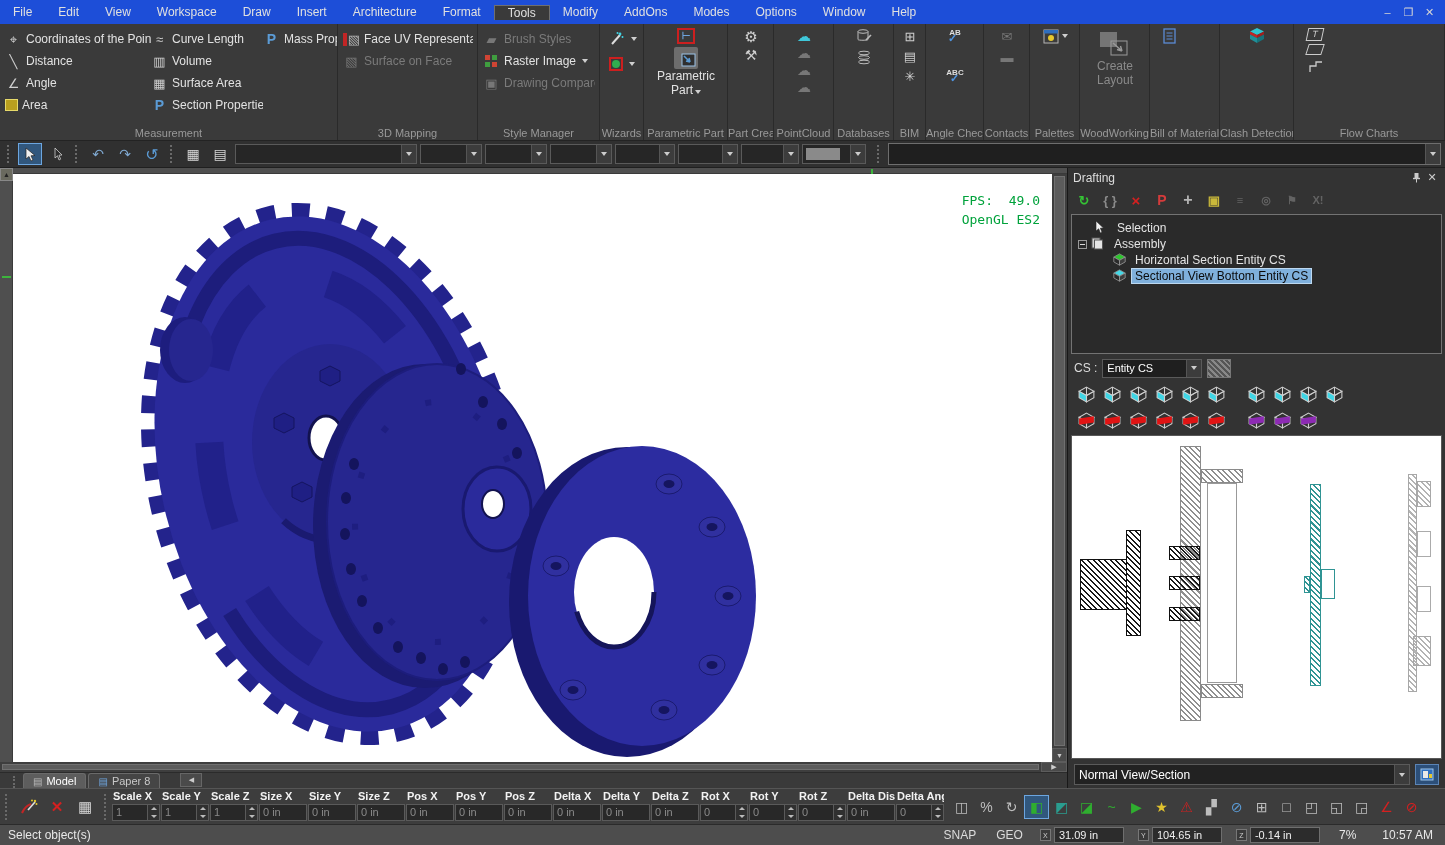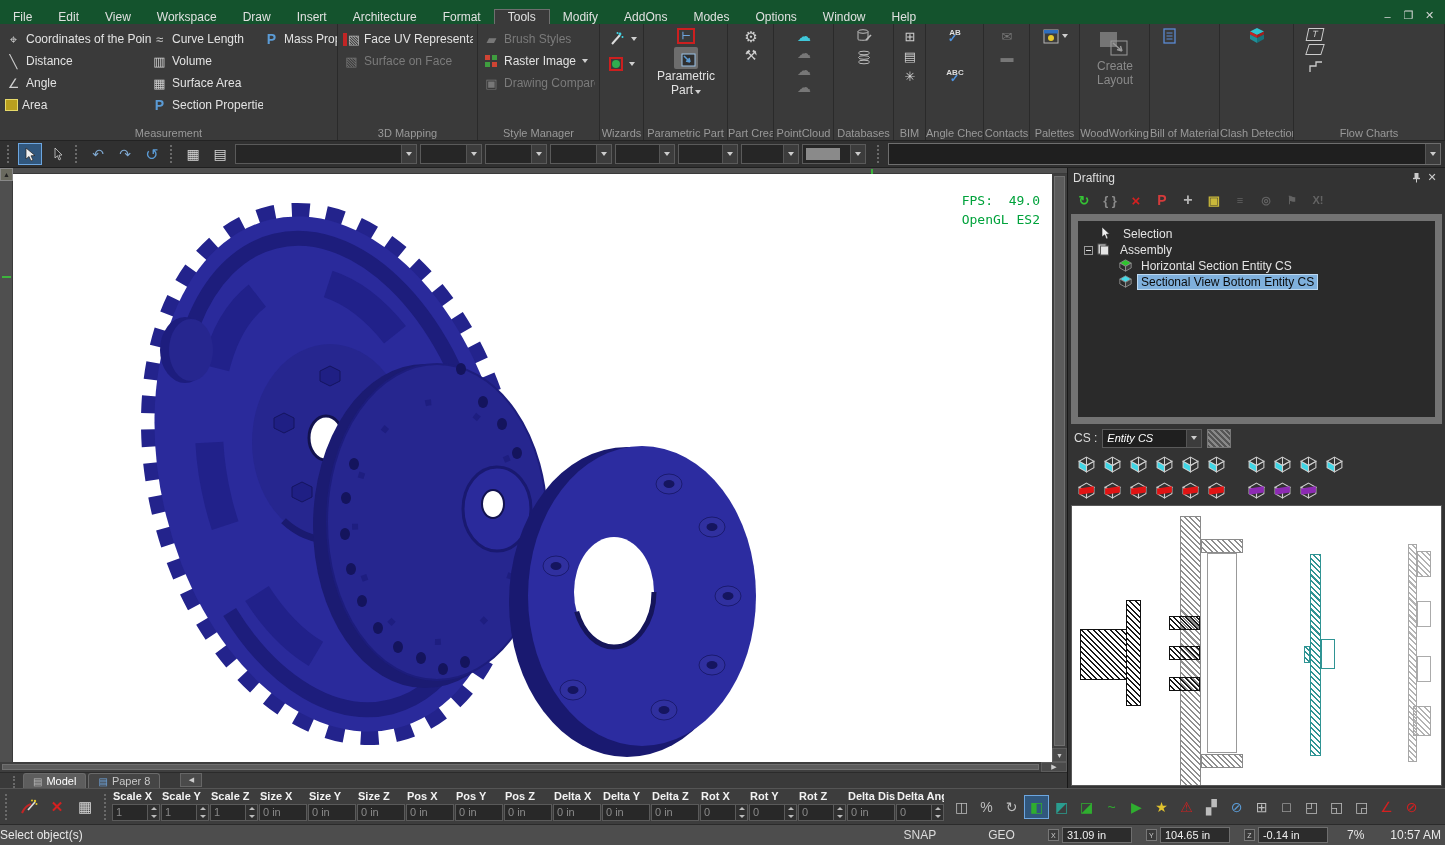--- a/index.html
+++ b/index.html
@@ -1,19 +1,19 @@
 <!DOCTYPE html>
 <html><head>
 <meta charset="utf-8">
 <style>
 *{margin:0;padding:0;box-sizing:border-box;}
 html,body{width:1445px;height:845px;overflow:hidden;background:#2e2e2e;
   font-family:"Liberation Sans",sans-serif;color:#e2e2e2;}
 
-.menubar{height:24px;background:#14532d;display:flex;align-items:flex-end;font-size:12px;color:#e0e0e0;}
+.menubar{height:24px;background:#1d4ed8;display:flex;align-items:center;font-size:12px;color:#e0e0e0;}
 .menu-item{padding:0 13px;display:flex;align-items:center;cursor:default;}
 .menu-item.active{background:#3a3a3a;border:1px solid #6f6f6f;border-bottom:none;}
 .win-controls{margin-left:auto;display:flex;align-items:center;padding-right:5px;color:#d5d5d5;}
 .win-btn{width:21px;height:17px;display:flex;align-items:center;justify-content:center;font-size:11px;}
 
 .ribbon{height:117px;background:#3a3a3a;display:flex;border-bottom:1px solid #232323;}
 .rgroup{border-right:1px solid #2a2a2a;position:relative;padding:4px 4px 16px 5px;flex:0 0 auto;}
 .rgroup-label{position:absolute;bottom:1px;left:0;right:0;text-align:center;font-size:11px;color:#999;white-space:nowrap;overflow:hidden;}
 .ritem{display:flex;align-items:center;gap:4px;height:22px;font-size:12px;color:#e2e2e2;white-space:nowrap;cursor:default;overflow:hidden;}
 .ritem.dis{color:#7b7b7b;}
@@ -69,21 +69,21 @@
 .rp-hbtn{width:16px;height:15px;display:flex;align-items:center;justify-content:center;color:#ccc;font-size:11px;}
 .rp-tools{height:26px;display:flex;align-items:center;gap:6px;padding:0 6px;}
 .dt-ic{width:20px;height:19px;display:flex;align-items:center;justify-content:center;font-size:13px;color:#bbb;font-weight:bold;}
 .dt-ic.green{color:#35c235;}
 .dt-ic.red{color:#d42020;font-size:15px;}
 .dt-ic.redp{color:#d43b3b;font-size:14px;}
 .dt-ic.plus{color:#b5b5b5;font-size:16px;}
 .dt-ic.yellowish{color:#c9b83a;}
 .dt-ic.dim{color:#8a8a8a;}
 .dt-ic.dis{color:#636363;font-size:11px;}
-.tree{margin:1px 3px;background:#2a2a2a;border:7px solid #737373;height:210px;padding:5px 4px;overflow:hidden;}
+.tree{margin:1px 3px;background:#2a2a2a;border:1px solid #737373;height:140px;padding:5px 4px;overflow:hidden;}
 .trow{display:flex;align-items:center;height:16px;gap:4px;color:#e4e4e4;white-space:nowrap;}
 .trow .lbl{padding:0 3px;}
 .trow .lbl.selected{background:#7fb0dc;color:#0a0a0a;outline:1px solid #bcd8f0;}
 .exp{width:9px;height:9px;border:1px solid #9a9a9a;background:#2a2a2a;position:relative;flex:0 0 auto;margin-left:2px;}
 .exp::after{content:"";position:absolute;left:1px;right:1px;top:3px;height:1px;background:#ddd;}
 .ind{width:14px;flex:0 0 auto;}
 .cubeic{width:16px;height:14px;flex:0 0 auto;}
 .cubeic svg{display:block;}
 .cyanc{color:#46d8e6;}
 .greenc{color:#2ec52e;}
@@ -124,23 +124,23 @@
 .tspin i.dn::after{border-top:3px solid #bbb;}
 .sico{width:25px;height:24px;display:flex;align-items:center;justify-content:center;font-size:14px;color:#bdbdbd;border:1px solid transparent;}
 .sico.g{color:#bdbdbd;}
 .sico.green{color:#2fae2f;}
 .sico.teal{color:#2a9d8f;}
 .sico.yellow{color:#e0c22e;}
 .sico.red{color:#d42020;}
 .sico.blue{color:#5b9bd5;}
 .sico.sel{background:#31577d;border:1px solid #6ca6e0;}
 
-.sbar{height:21px;background:#4d4d4d;display:flex;align-items:center;font-size:12px;color:#e8e8e8;padding:0 0;border-top:1px solid #2b2b2b;}
+.sbar{height:21px;background:#4d4d4d;display:flex;align-items:center;font-size:12px;color:#e8e8e8;padding:0 8px;border-top:1px solid #2b2b2b;}
 .sbar .sp{flex:1;}
-.slab{margin:0 26px;color:#dcdcdc;}
+.slab{margin:0 10px;color:#dcdcdc;}
 .cfield{display:flex;align-items:center;gap:3px;margin:0 7px;}
 .axbadge{width:11px;height:12px;background:#3a3a3a;border:1px solid #777;font-size:7px;color:#ccc;display:flex;align-items:center;justify-content:center;}
 .cval2{width:70px;height:16px;background:#2c2c2c;border:1px solid #6e6e6e;font-size:11px;color:#f0f0f0;padding:1px 4px;white-space:nowrap;}
 .pct{margin:0 12px;}
 .clock{margin-left:14px;margin-right:4px;}
 svg{overflow:visible;}
 </style>
 </head>
 <body>
 
@@ -708,21 +708,21 @@
                 <polygon points="16,5 9,9 9,15 16,11" fill="#3d3d3d" stroke="#999"></polygon>
               </svg>
             </span>
             <span class="lbl selected">Sectional View Bottom Entity CS</span>
           </div>
         </div>
     </div>
     <div class="csrow">
       <span>CS :</span>
       <div class="combo" style="background:#1f1f1f;">
-          <span class="cval" style="color:#fff;font-style:italic;">Entity CS</span>
+          <span class="cval" style="color:#fff;">Entity CS</span>
           <span class="cbtn">
             <i></i>
           </span>
         </div>
       <span class="hatchbtn"></span>
     </div>
     <div class="cuberow">
 
     <span class="cbtn2 cyan">
           <svg width="19" height="17" viewBox="0 0 18 16">
@@ -891,20 +891,35 @@
       <div class="part h-black" style="left:97px;top:140px;width:31px;height:14px;"></div>
       <div class="part h-black" style="left:97px;top:171px;width:31px;height:14px;"></div>
       <div class="part h-teal" style="left:238px;top:48px;width:11px;height:202px;"></div>
       <div class="part o-teal" style="left:249px;top:133px;width:14px;height:30px;"></div>
       <div class="part h-teal" style="left:232px;top:140px;width:6px;height:17px;"></div>
       <div class="part h-light" style="left:336px;top:38px;width:9px;height:218px;"></div>
       <div class="part h-light" style="left:345px;top:45px;width:14px;height:26px;"></div>
       <div class="part o-light" style="left:345px;top:95px;width:14px;height:26px;"></div>
       <div class="part o-light" style="left:345px;top:150px;width:14px;height:26px;"></div>
       <div class="part h-light" style="left:341px;top:200px;width:18px;height:30px;"></div>
+    </div>
+    <div class="viewsel">
+      <div class="combo">
+          <span class="cval" style="color:#fff;font-size:12px;">Normal View/Section</span>
+          <span class="cbtn">
+            <i></i>
+          </span>
+        </div>
+      <span class="palbtn">
+          <svg width="14" height="13" viewBox="0 0 14 13">
+            <rect x="1" y="1" width="12" height="11" fill="#2f6fbf" stroke="#9cc3e8"></rect>
+            <rect x="3" y="3" width="5" height="7" fill="#e8e8e8"></rect>
+            <rect x="9" y="6" width="3" height="4" fill="#e6c82e"></rect>
+          </svg>
+        </span>
     </div>
   </div>
 </div>
 
 <div class="tbar">
   <span class="grip" style="height:26px;align-self:center;"></span>
   <div class="tbar-icons">
     <span class="tico">
         <svg width="18" height="18" viewBox="0 0 18 18">
           <path d="M2 15 Q5 8 11 6" stroke="#c22525" stroke-width="2" fill="none"></path>

